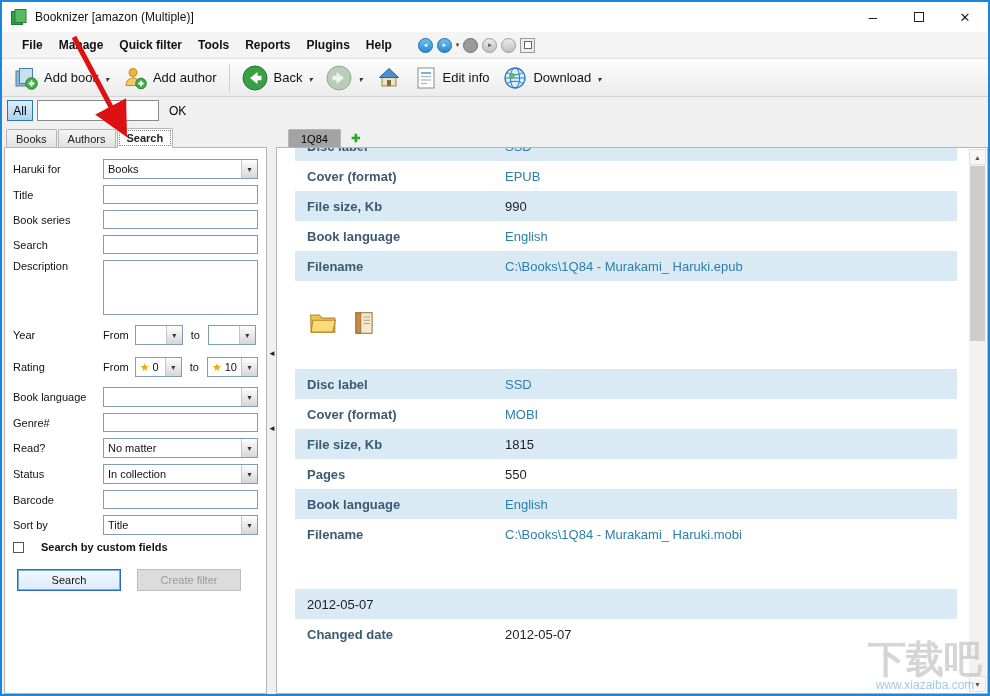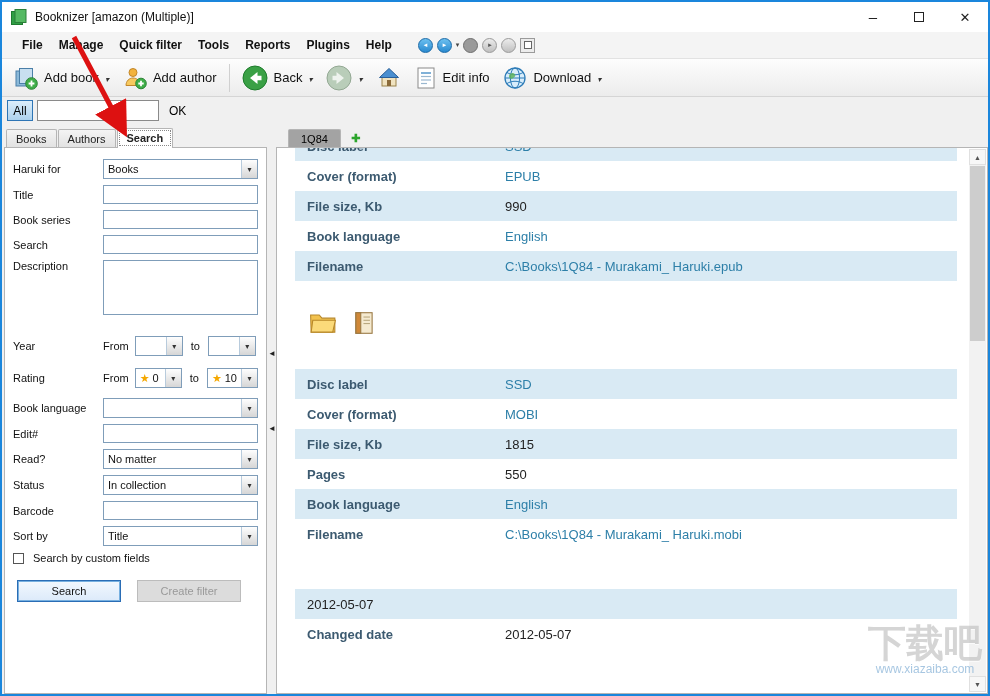--- a/index.html
+++ b/index.html
@@ -46,33 +46,33 @@
   .left-panel{width:265px;display:flex;flex-direction:column;padding:2px 0 0 2px;}
   .left-tabs{display:flex;height:21px;font-size:11px;align-items:flex-end;padding-left:2px;}
   .ltab{padding:3px 9px 2px;border:1px solid #b5b5b5;border-bottom:none;background:linear-gradient(#f4f4f4,#e2e2e2);margin-right:1px;border-radius:2px 2px 0 0;color:#222;cursor:default;}
   .ltab.active{background:#fff;position:relative;top:1px;padding-bottom:4px;font-weight:bold;outline:1px dotted #888;outline-offset:-3px;}
   .search-form{flex:1;background:#fff;border:1px solid #b5b5b5;padding:11px 8px 8px;font-size:11px;color:#111;}
   .frow{display:flex;align-items:center;margin-bottom:6px;}
   .frow.top{align-items:flex-start;}
   .frow>label{width:90px;flex:none;}
   .tinput{width:180px;height:19px;border:1px solid #7f9db9;padding:0 3px;font-size:11px;font-family:inherit;background:#fff;}
   textarea.tinput{height:55px;resize:none;}
-  .mb14{margin-bottom:21px;}
+  .mb14{margin-bottom:10px;}
   .mb12{margin-bottom:12px;}
   .mb10{margin-bottom:10px;}
   .combo{width:180px;height:20px;border:1px solid #7f9db9;background:#fff;display:flex;align-items:center;font-size:11px;cursor:default;}
   .combo .val{flex:1;padding:0 4px;white-space:nowrap;overflow:hidden;display:flex;align-items:center;gap:3px;}
   .combo .dd{width:16px;align-self:stretch;background:linear-gradient(#fefefe,#d6d6d6);border-left:1px solid #b8cbdc;display:flex;align-items:center;justify-content:center;flex:none;}
   .combo .dd::before{content:"▾";font-size:8px;color:#333;}
   .combo.small{width:48px;}
   .combo.rating{width:54px;}
   .inline-lbl{margin-right:6px;}
   .to-lbl{margin:0 8px;}
   .star::before{content:"★";color:#f5a800;font-size:11px;font-style:normal;}
-  .cbrow{display:flex;align-items:center;gap:9px;margin:4px 0 16px;}
+  .cbrow{display:flex;align-items:center;gap:17px;margin:4px 0 16px;font-weight:bold;}
   .cb{width:11px;height:11px;border:1px solid #555;background:#fff;flex:none;}
   .btn-row{display:flex;gap:16px;padding-left:4px;}
   .btn{width:104px;height:22px;display:flex;align-items:center;justify-content:center;font-size:11px;border:1px solid #8a8a8a;background:linear-gradient(#f6f6f6,#e0e0e0);cursor:default;}
   .btn.primary{border:1px solid #2a6db5;box-shadow:0 0 0 1px #77b0e0 inset;background:linear-gradient(#f2f8fe,#dceafa);}
   .btn.disabled{background:#dcdcdc;color:#999;border-color:#bcbcbc;}
   
   .splitter{width:9px;background:#f0f0f0;position:relative;cursor:ew-resize;}
   .split-arrow{position:absolute;left:1px;font-size:8px;color:#222;}
   .split-arrow::before{content:"◄";}
   
@@ -91,21 +91,21 @@
   .icon-strip{height:88px;display:flex;align-items:center;gap:14px;padding-left:14px;}
   .group-gap{height:40px;}
   .vscroll{position:absolute;top:1px;right:1px;bottom:1px;width:17px;background:#f2f2f2;display:flex;flex-direction:column;}
   .sbtn{height:16px;border:1px solid #e0e0e0;display:flex;align-items:center;justify-content:center;font-size:7px;color:#555;flex:none;background:#f7f7f7;}
   .sbtn.up::before{content:"▲";}
   .sbtn.down::before{content:"▼";}
   .sthumb{height:175px;background:#cdcdcd;margin:1px;}
   .sspace{flex:1;}
   
   .red-arrow{position:absolute;left:58px;top:32px;pointer-events:none;z-index:50;}
-  .watermark{position:absolute;right:6px;bottom:18px;text-align:center;pointer-events:none;opacity:.75;z-index:40;margin-top:12px;}
+  .watermark{position:absolute;right:6px;bottom:2px;text-align:center;pointer-events:none;opacity:.75;z-index:40;margin-top:12px;}
   .wm-text{font-size:38px;font-weight:bold;color:#c7c7c7;line-height:1;text-shadow:0 1px 0 #fff;}
   .wm-url{font-size:12px;color:#8ab4d8;}
 </style>
 </head>
 <body>
 
 <div class="window">
 
   <div class="titlebar">
     <span class="app-icon">
@@ -314,21 +314,21 @@
 
         <div class="frow">
           <label>Book language</label>
           <div class="combo">
             <span class="val"></span>
             <span class="dd"></span>
           </div>
         </div>
 
         <div class="frow">
-          <label>Edit#</label>
+          <label>Genre#</label>
           <input class="tinput" type="text" style="">
         </div>
 
         <div class="frow">
           <label>Read?</label>
           <div class="combo">
             <span class="val">No matter</span>
             <span class="dd"></span>
           </div>
         </div>

